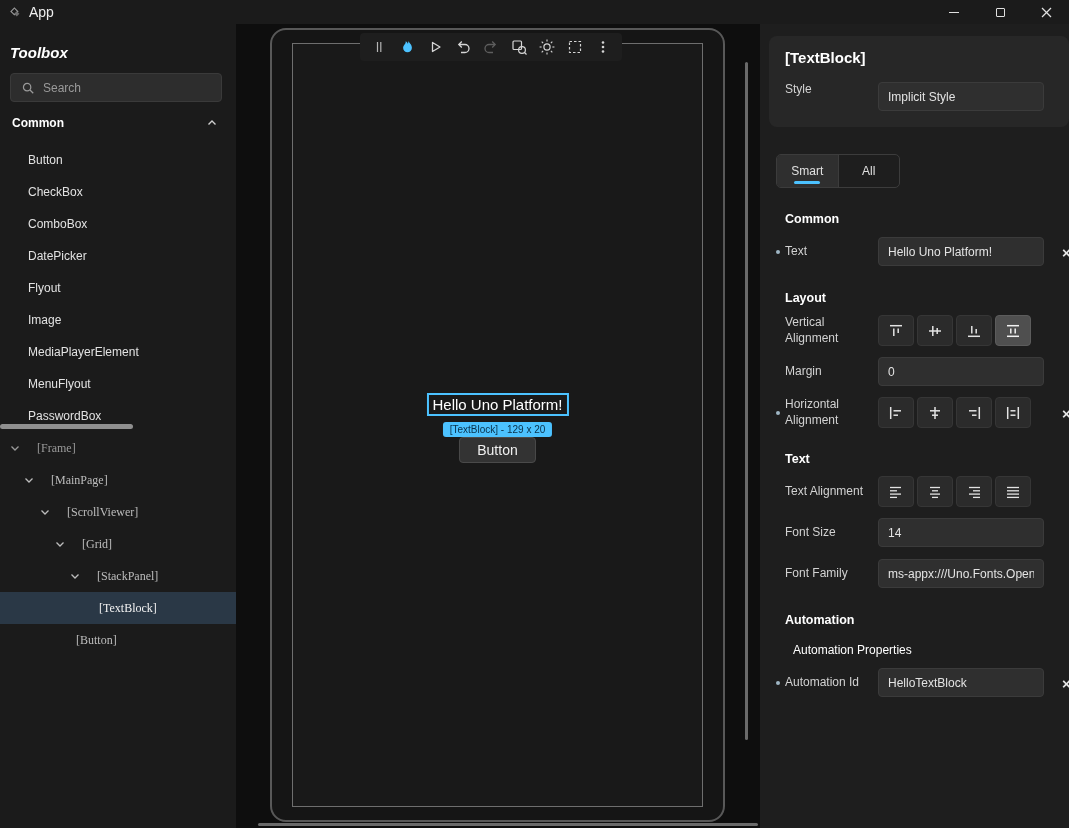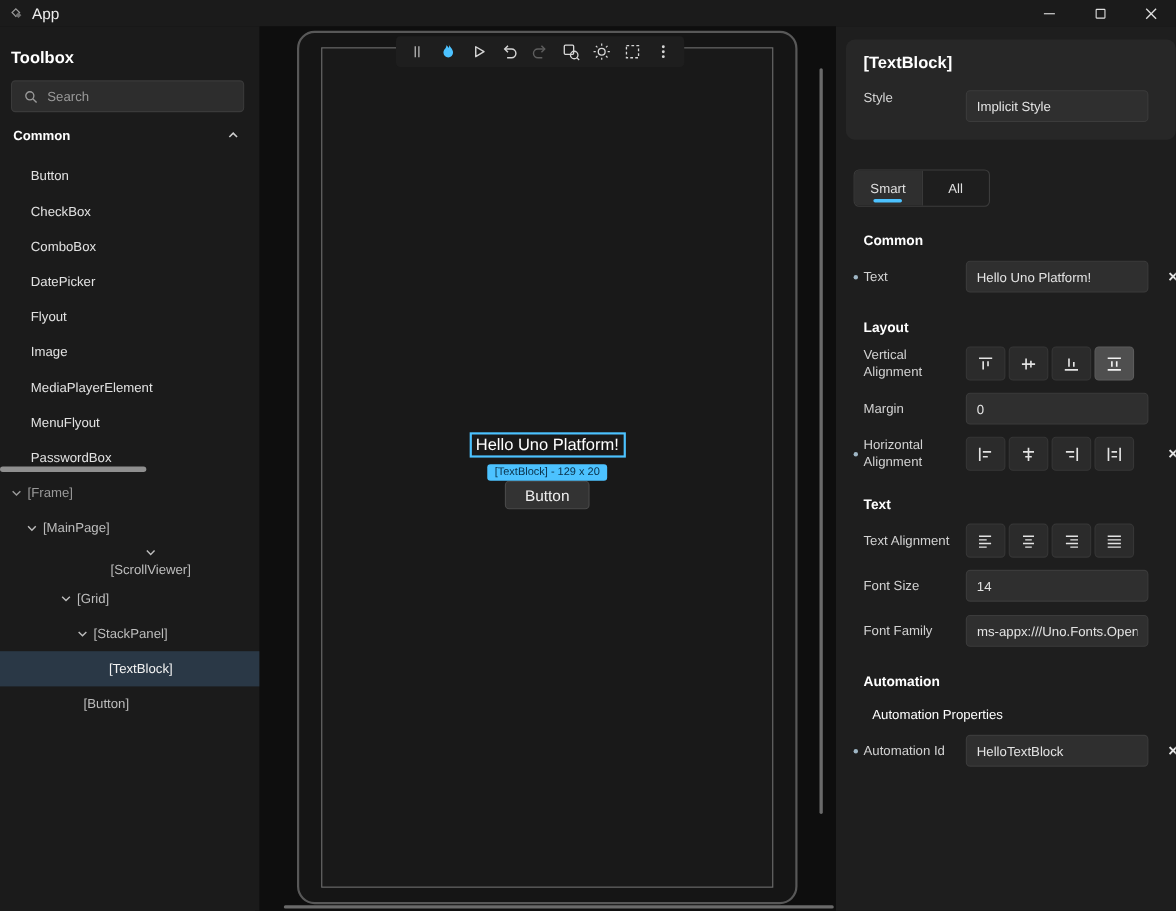--- a/index.html
+++ b/index.html
@@ -11,33 +11,33 @@
   .tb-left { display:flex; align-items:center; gap:7px; padding-left:9px; flex:1; }
   .app-title { font-size:14px; color:#ededed; }
   .win-btn { width:46px; height:24px; display:flex; align-items:center; justify-content:center; cursor:default; }
   .min-glyph { width:10px; border-top:1px solid #e0e0e0; }
   .max-glyph { width:9px; height:9px; border:1px solid #e0e0e0; border-radius:1px; }
 
   .main { display:flex; height:804px; }
 
   
   .sidebar { width:236px; background:#1b1b1b; position:relative; flex:none; }
-  .panel-title { font-size:15px; font-weight:bold; padding:20px 10px 12px; color:#fff; }
+  .panel-title { font-size:15px; font-weight:bold; padding:20px 10px 12px; color:#fff;font-style:italic; }
   .search-box { margin:0 14px 0 10px; height:29px; background:#2d2d2d; border:1px solid #3a3a3a;
                 border-radius:4px; display:flex; align-items:center; gap:8px; padding:0 10px; }
   .search-box input { flex:1; background:transparent; border:none; outline:none; color:#ef4444; font-size:12px; min-width:0; }
   .search-box input::placeholder { color:#9a9a9a; }
   .section-row { display:flex; align-items:center; justify-content:space-between;
                  padding:0 18px 0 12px; height:42px; font-size:12px; font-weight:bold; color:#fff; }
   .toolbox-item { height:32px; display:flex; align-items:center; padding-left:28px;
                   font-size:12px; color:#e2e2e2; cursor:default; }
   .h-scrollthumb { position:absolute; left:0; top:400px; width:133px; height:5px;
                    background:#8f8f8f; border-radius:3px; }
   .elements-title { font-size:15px; font-weight:bold; padding:16px 10px 10px; color:#fff; }
-  .tree-row { height:32px; display:flex; align-items:center; gap:3px; font-size:12px; color:#bdbdbd; cursor:default; }
+  .tree-row { height:32px; display:flex; align-items:center; gap:15px; font-size:12px; color:#bdbdbd; cursor:default;font-family:Liberation Serif, serif; }
   .tree-row .chev { width:14px; display:flex; justify-content:center; }
   .tree-row.selected { background:#2a3846; color:#f2f2f2; }
   .tree-row.dim { color:#9a9a9a; }
 
   
   .canvas { width:524px; flex:none; position:relative; background:#0e0e0e; }
   .phone { position:absolute; left:34px; top:4px; width:455px; height:794px;
            border:2px solid #585858; border-radius:16px; background:#151515; }
   .screen { position:absolute; left:20px; right:20px; top:13px; bottom:13px;
             border:1px solid #6e6e6e; background:#191919; }
@@ -162,21 +162,21 @@
       <span>[Frame]</span>
     </div>
     <div class="tree-row" style="padding-left:22px;">
       <span class="chev">
           <svg width="12" height="12" viewBox="0 0 12 12">
             <polyline points="2.5,4.5 6,8 9.5,4.5" fill="none" stroke="#bdbdbd" stroke-width="1.3"></polyline>
           </svg>
         </span>
       <span>[MainPage]</span>
     </div>
-    <div class="tree-row" style="padding-left:38px;flex-direction:column;">
+    <div class="tree-row" style="padding-left:38px;">
       <span class="chev">
           <svg width="12" height="12" viewBox="0 0 12 12">
             <polyline points="2.5,4.5 6,8 9.5,4.5" fill="none" stroke="#bdbdbd" stroke-width="1.3"></polyline>
           </svg>
         </span>
       <span>[ScrollViewer]</span>
     </div>
     <div class="tree-row" style="padding-left:53px;">
       <span class="chev">
           <svg width="12" height="12" viewBox="0 0 12 12">

